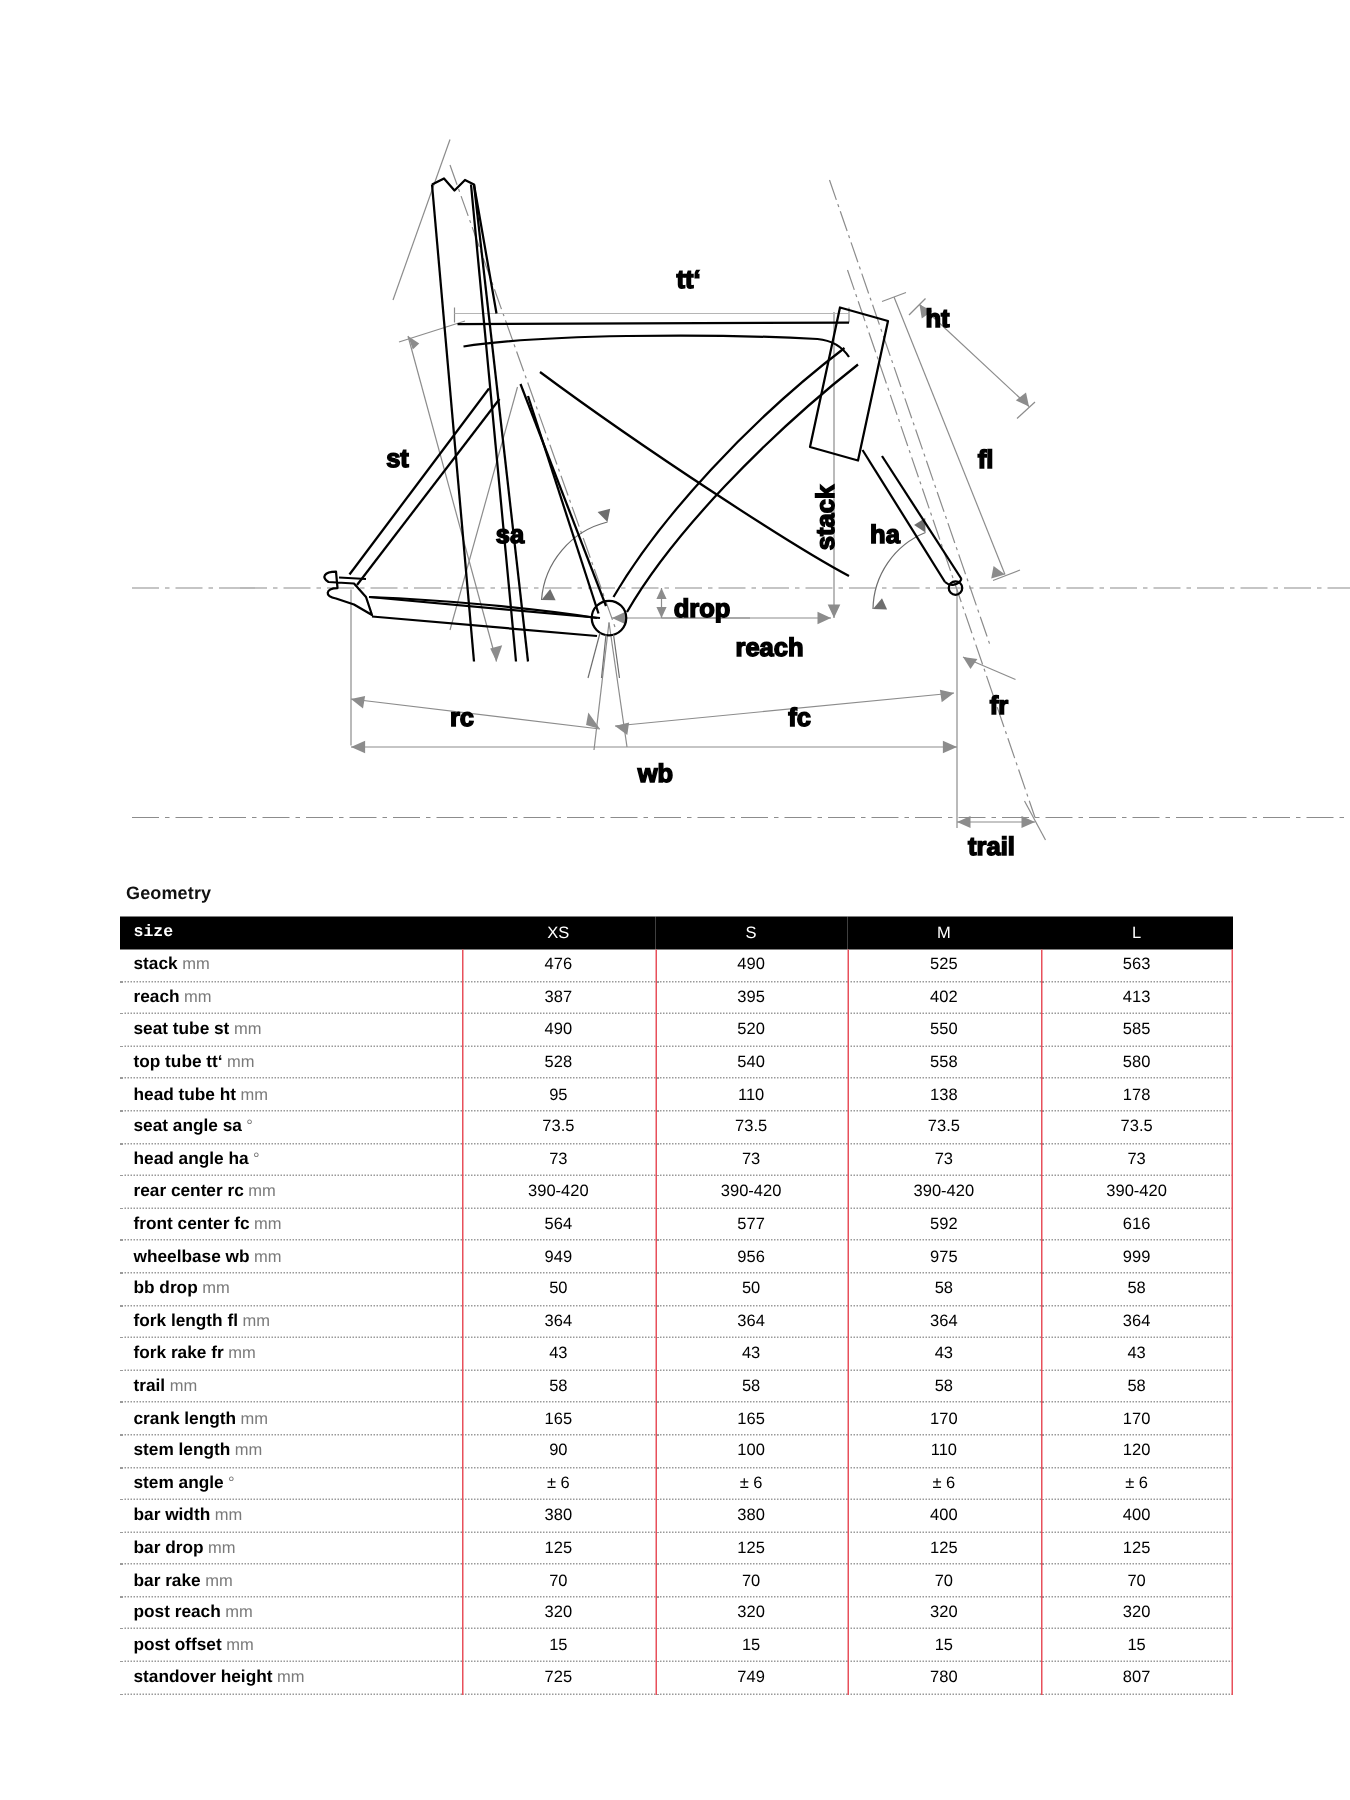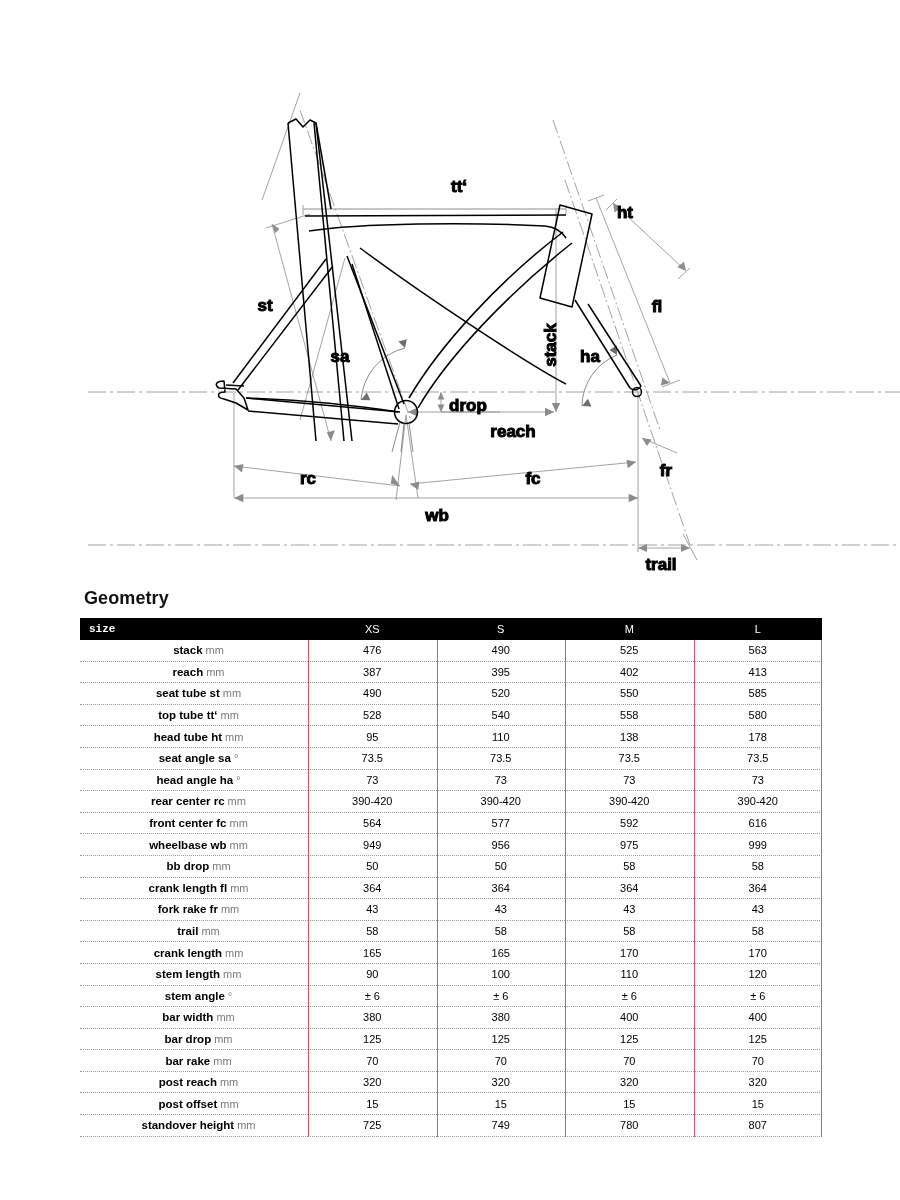--- a/index.html
+++ b/index.html
@@ -38,21 +38,21 @@
   }
 
   
   #geom-block {
     position: absolute;
     left: 80px;
     top: 588px;
     width: 742px;
   }
   #geom-title {
-    font-size: 18px;
+    font-size: 12px;
     font-weight: bold;
     letter-spacing: .1px;
     margin: 0 0 9px 4px;
     color: #111;
   }
   table.geom {
     border-collapse: collapse;
     width: 742px;
     table-layout: fixed;
   }
@@ -79,21 +79,21 @@
     height: 20.6px;
     font-size: 11px;
     text-align: center;
     vertical-align: middle;
     padding: 0;
     border-bottom: 1px dotted #9a9a9a;
     color: #000;
   }
   table.geom tbody tr:first-child td { border-top: 0; }
   table.geom tbody td.lbl {
-    text-align: center;
+    text-align: left;
     padding-left: 9px;
     font-weight: bold;
     font-size: 11.5px;
   }
   table.geom tbody td.lbl .unit {
     font-weight: normal;
     color: #7a7a7a;
     font-size: 11px;
     margin-left: 3px;
   }
@@ -362,21 +362,21 @@
               <td>999</td>
             </tr>
             <tr>
               <td class="lbl"><span>bb drop</span><span class="unit">mm</span></td>
               <td>50</td>
               <td>50</td>
               <td>58</td>
               <td>58</td>
             </tr>
             <tr>
-              <td class="lbl"><span>crank length fl</span><span class="unit">mm</span></td>
+              <td class="lbl"><span>fork length fl</span><span class="unit">mm</span></td>
               <td>364</td>
               <td>364</td>
               <td>364</td>
               <td>364</td>
             </tr>
             <tr>
               <td class="lbl"><span>fork rake fr</span><span class="unit">mm</span></td>
               <td>43</td>
               <td>43</td>
               <td>43</td>

